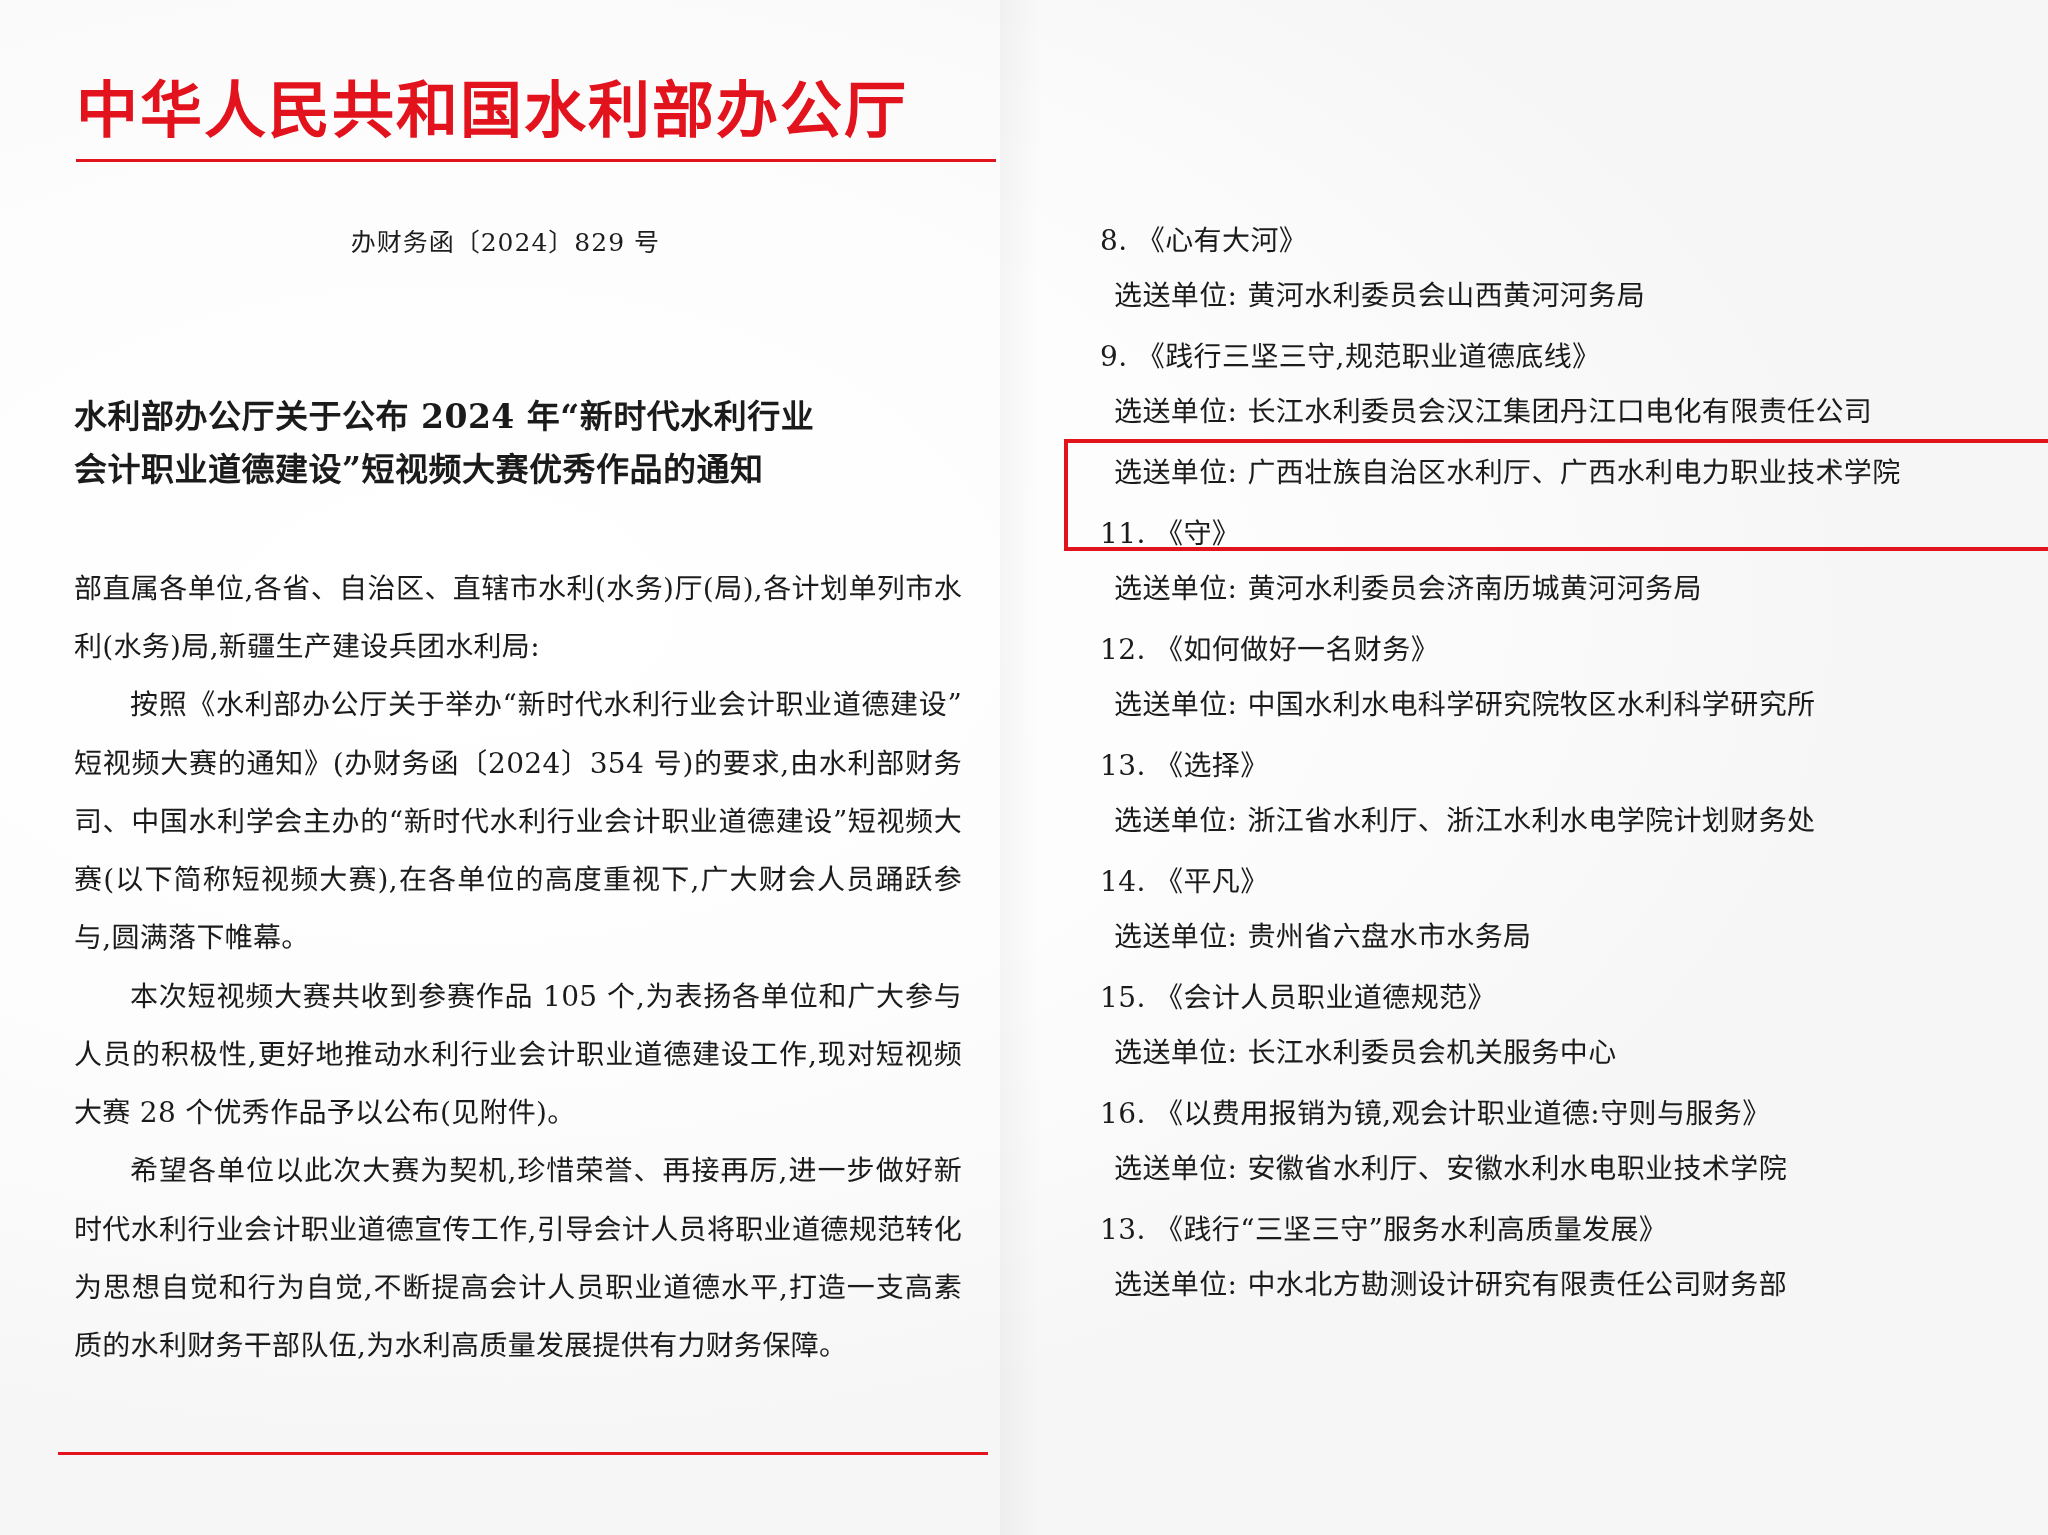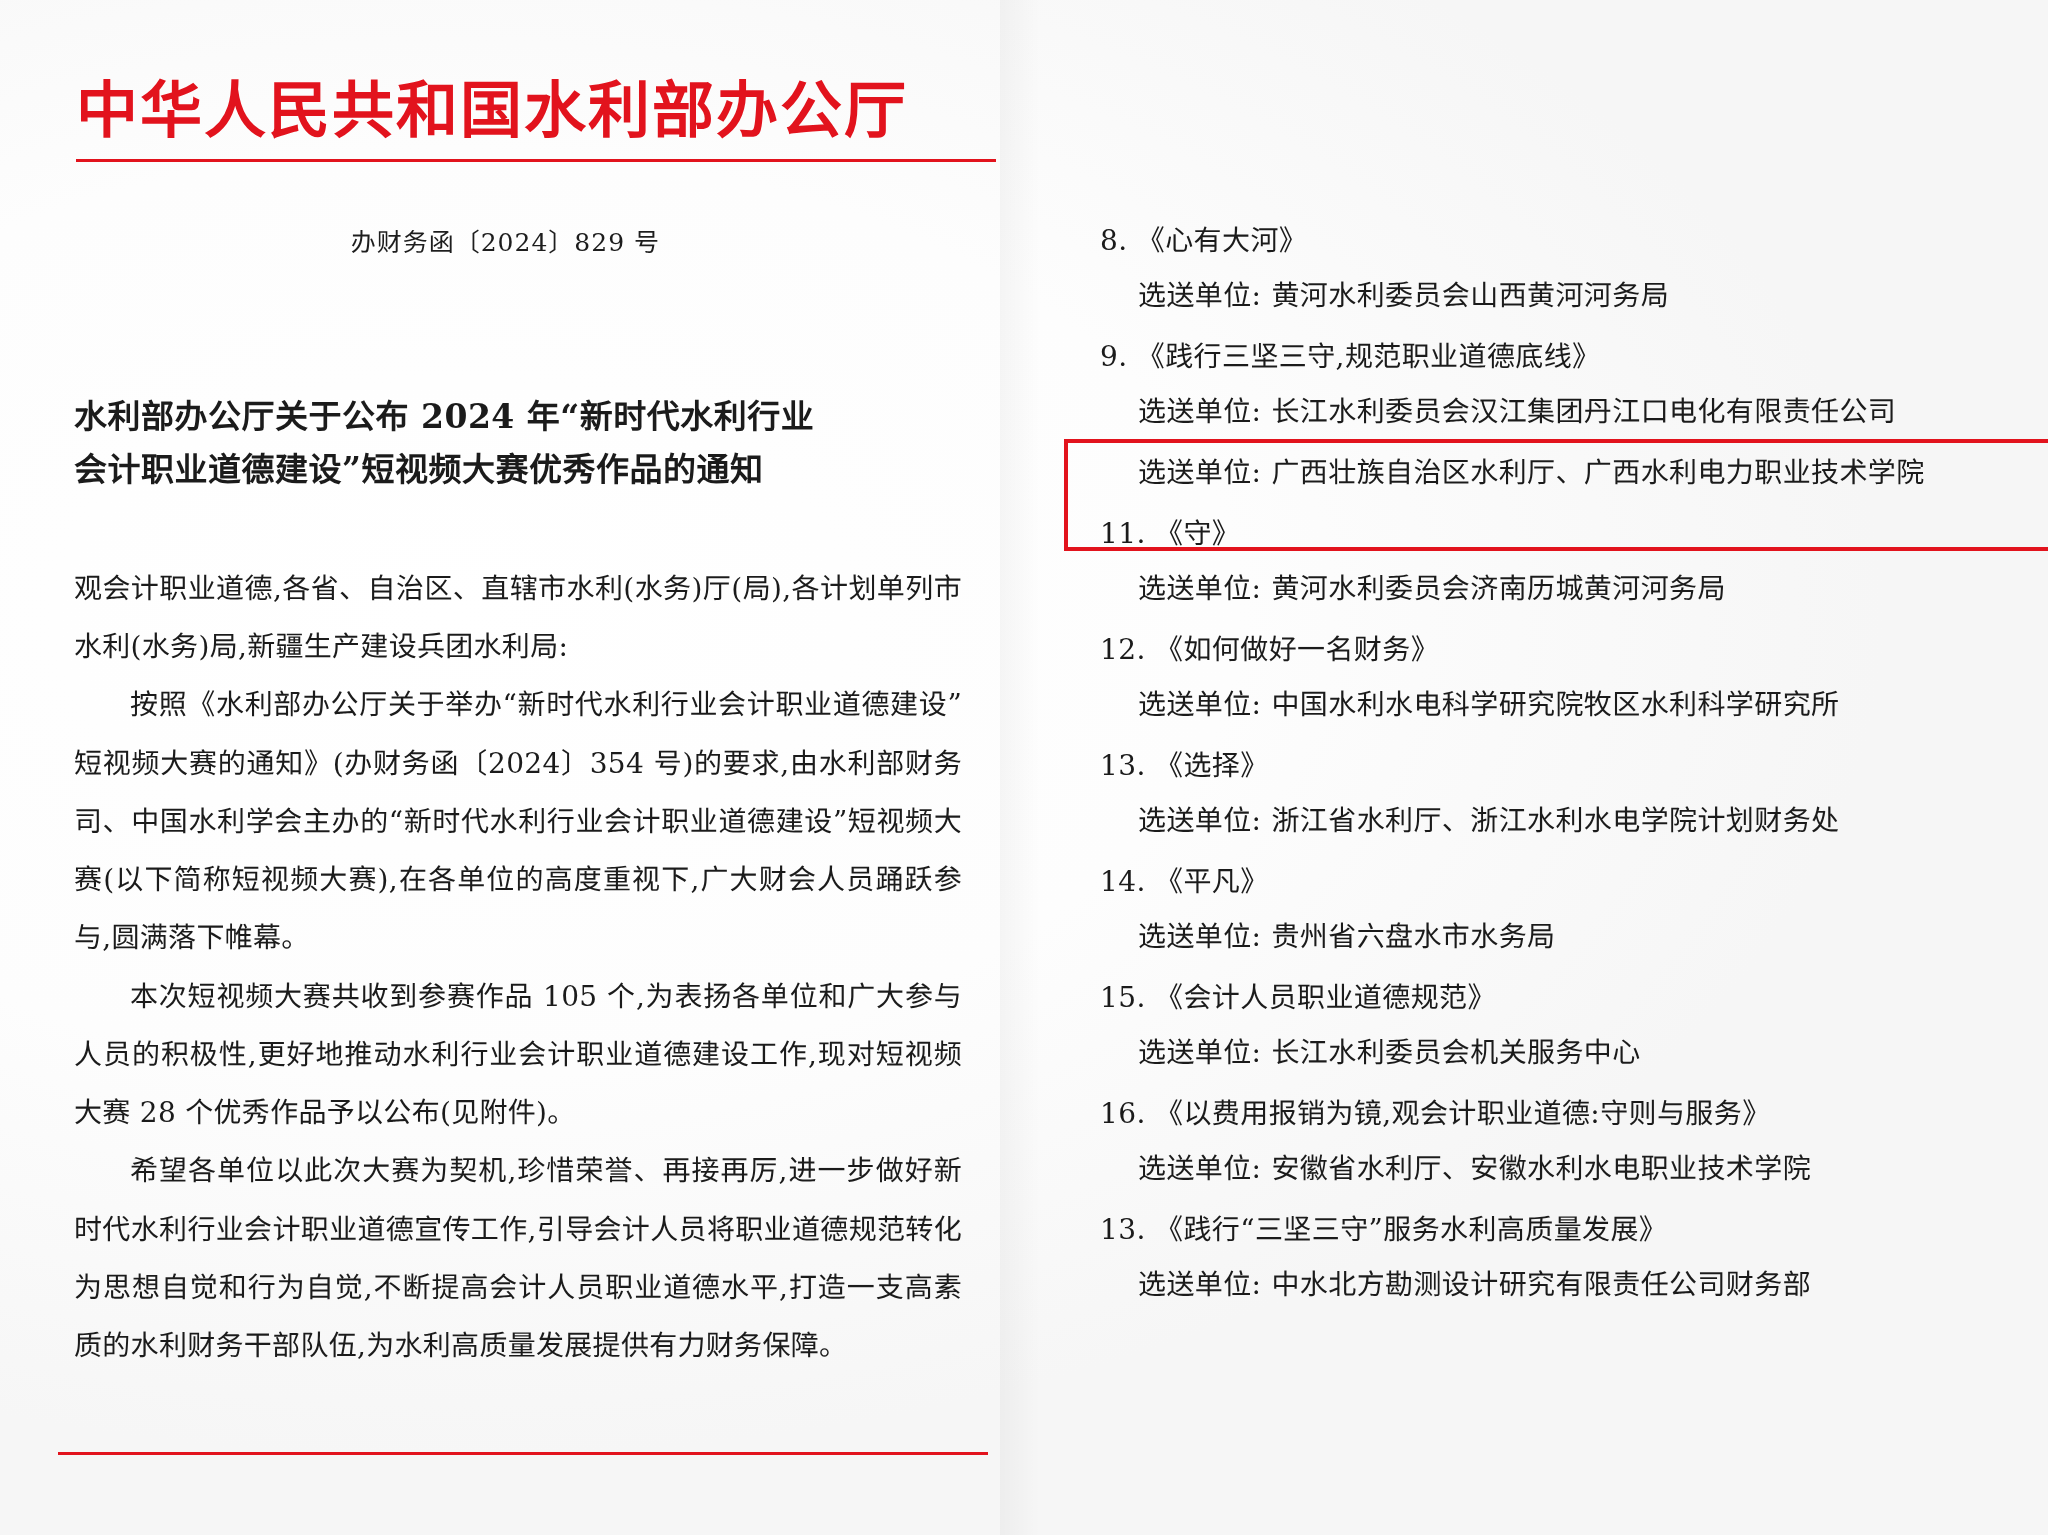--- a/index.html
+++ b/index.html
@@ -128,21 +128,21 @@
     white-space: nowrap;
     letter-spacing: 0.4px;
   }
   .entry-unit {
     height: 55px;
     line-height: 55px;
     white-space: nowrap;
     letter-spacing: 0.4px;
     padding-left: 14px;
   }
-  .entry-unit .unit-label { margin-right: 10px; margin-left: 24px; }
+  .entry-unit .unit-label { margin-right: 10px; }
 
   
   .entry.highlight {
     position: relative;
   }
   .entry.highlight::before {
     content: "";
     position: absolute;
     left: -36px;
     top: -6px;
@@ -179,21 +179,21 @@
     </div>
 
     <div class="doc-number">办财务函〔2024〕829 号</div>
 
     <div class="doc-title">
       <span class="ln">水利部办公厅关于公布 2024 年“新时代水利行业</span>
       <span class="ln">会计职业道德建设”短视频大赛优秀作品的通知</span>
     </div>
 
     <div class="body-text">
-      <p>观会计职业道德,各省、自治区、直辖市水利(水务)厅(局),各计划单列市水利(水务)局,新疆生产建设兵团水利局:</p>
+      <p>部直属各单位,各省、自治区、直辖市水利(水务)厅(局),各计划单列市水利(水务)局,新疆生产建设兵团水利局:</p>
       <p class="indent">按照《水利部办公厅关于举办“新时代水利行业会计职业道德建设”短视频大赛的通知》(办财务函〔2024〕354 号)的要求,由水利部财务司、中国水利学会主办的“新时代水利行业会计职业道德建设”短视频大赛(以下简称短视频大赛),在各单位的高度重视下,广大财会人员踊跃参与,圆满落下帷幕。</p>
       <p class="indent">本次短视频大赛共收到参赛作品 105 个,为表扬各单位和广大参与人员的积极性,更好地推动水利行业会计职业道德建设工作,现对短视频大赛 28 个优秀作品予以公布(见附件)。</p>
       <p class="indent">希望各单位以此次大赛为契机,珍惜荣誉、再接再厉,进一步做好新时代水利行业会计职业道德宣传工作,引导会计人员将职业道德规范转化为思想自觉和行为自觉,不断提高会计人员职业道德水平,打造一支高素质的水利财务干部队伍,为水利高质量发展提供有力财务保障。</p>
     </div>
 
     <div class="footer-rule"></div>
   </div>
 
   <div class="spine"></div>
 

